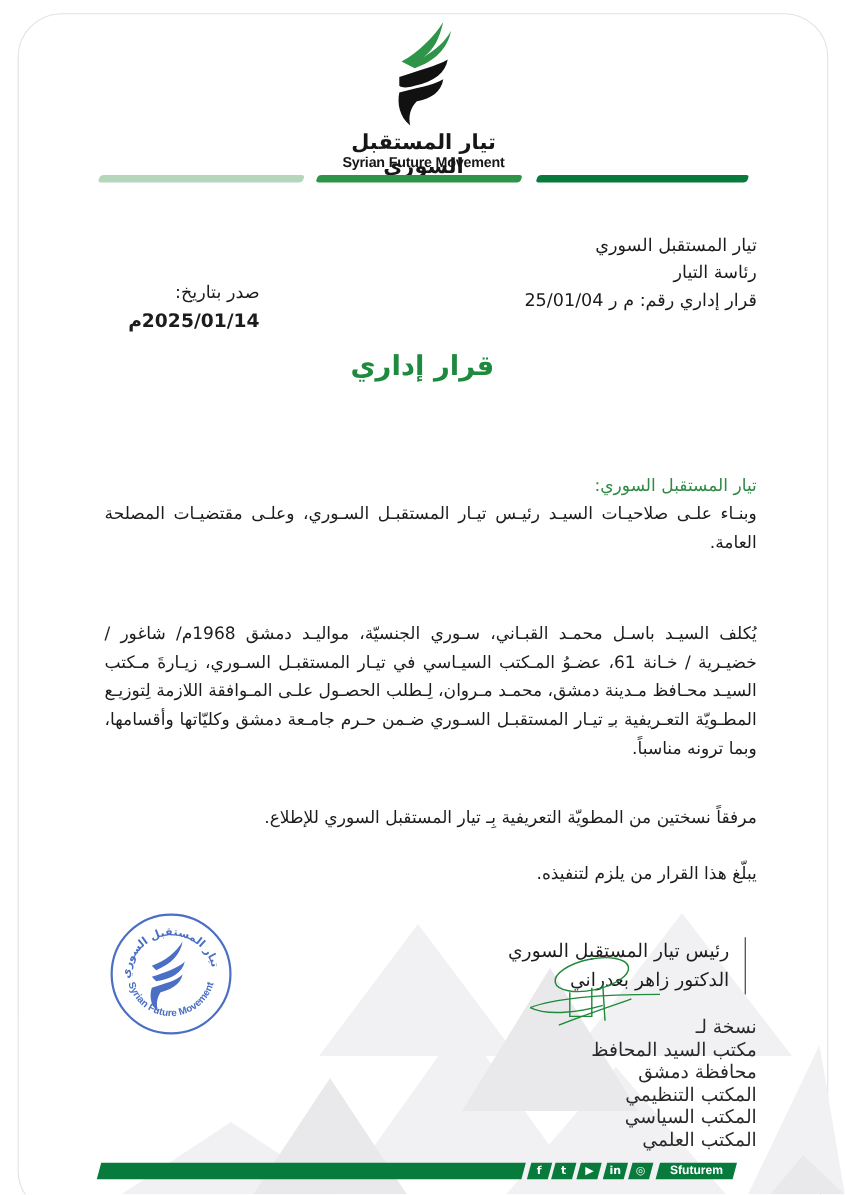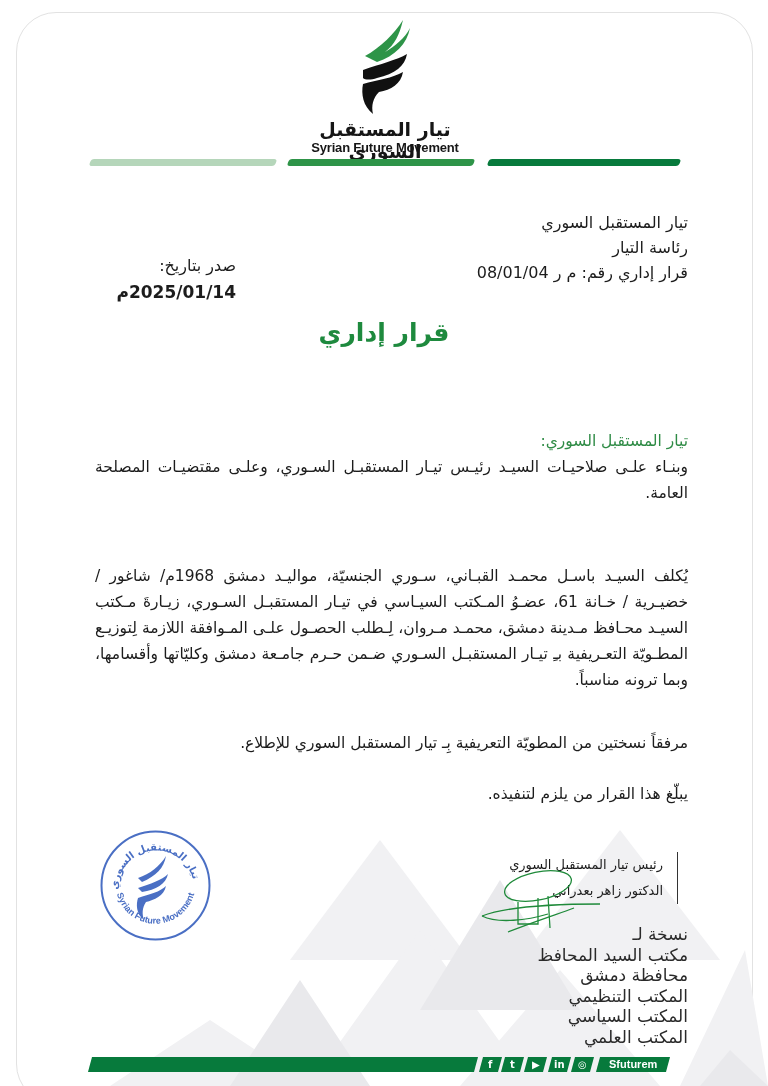--- a/index.html
+++ b/index.html
@@ -28,21 +28,21 @@
   .header-left .date { font-weight: bold; font-size: 17px; }
   .title { position: absolute; left: 0; width: 768px; top: 318px; text-align: center; font-size: 25px; font-weight: bold; color: #1e8a3e; }
   .body-block { position: absolute; left: 95px; right: 80px; font-size: 15.5px; line-height: 26px; text-align: justify; text-align-last: right; }
   .b1 { top: 428px; }
   .b1 .heading { color: #2e8b45; }
   .b2 { top: 563px; }
   .b3 { top: 730px; }
   .b4 { top: 781px; }
 
   .stamp { position: absolute; left: 98px; top: 828px; width: 115px; height: 115px; }
-  .sig-block { position: absolute; right: 90px; top: 852px; font-size: 13px; line-height: 26px; padding-right: 14px; border-right: 1.5px solid #333; }
+  .sig-block { position: absolute; right: 90px; top: 852px; font-size: 17px; line-height: 26px; padding-right: 14px; border-right: 1.5px solid #333; }
   .signature { position: absolute; left: 478px; top: 868px; width: 132px; height: 66px; }
   .copies { position: absolute; right: 80px; top: 924px; font-size: 17px; line-height: 20.5px; color: #2a2a2a; }
 
   .footer-bar { position: absolute; left: 90px; top: 1057px; width: 386px; height: 15px; background: #077a3c; transform: skewX(-15deg); }
   .social { position: absolute; top: 1057px; height: 15px; background: #077a3c; transform: skewX(-15deg); color: #fff; font-size: 10px; font-weight: bold; text-align: center; line-height: 15px; }
   .social span { display: inline-block; transform: skewX(15deg); }
   .soc-f { left: 481px; width: 19px; }
   .soc-t { left: 503px; width: 19px; }
   .soc-y { left: 526px; width: 19px; }
   .soc-in { left: 550px; width: 19px; }
@@ -80,21 +80,21 @@
   <div class="logo-en">Syrian Future Movement</div>
 </div>
 
 <div class="stripe s1"></div>
 <div class="stripe s2"></div>
 <div class="stripe s3"></div>
 
 <div class="header-right rtl">
   <div>تيار المستقبل السوري</div>
   <div>رئاسة التيار</div>
-  <div>قرار إداري رقم: م ر 08/01/04</div>
+  <div>قرار إداري رقم: م ر 25/01/04</div>
 </div>
 
 <div class="header-left rtl">
   <div>صدر بتاريخ:</div>
   <div class="date">2025/01/14م</div>
 </div>
 
 <div class="title">قرار إداري</div>
 
 <div class="body-block b1 rtl">

